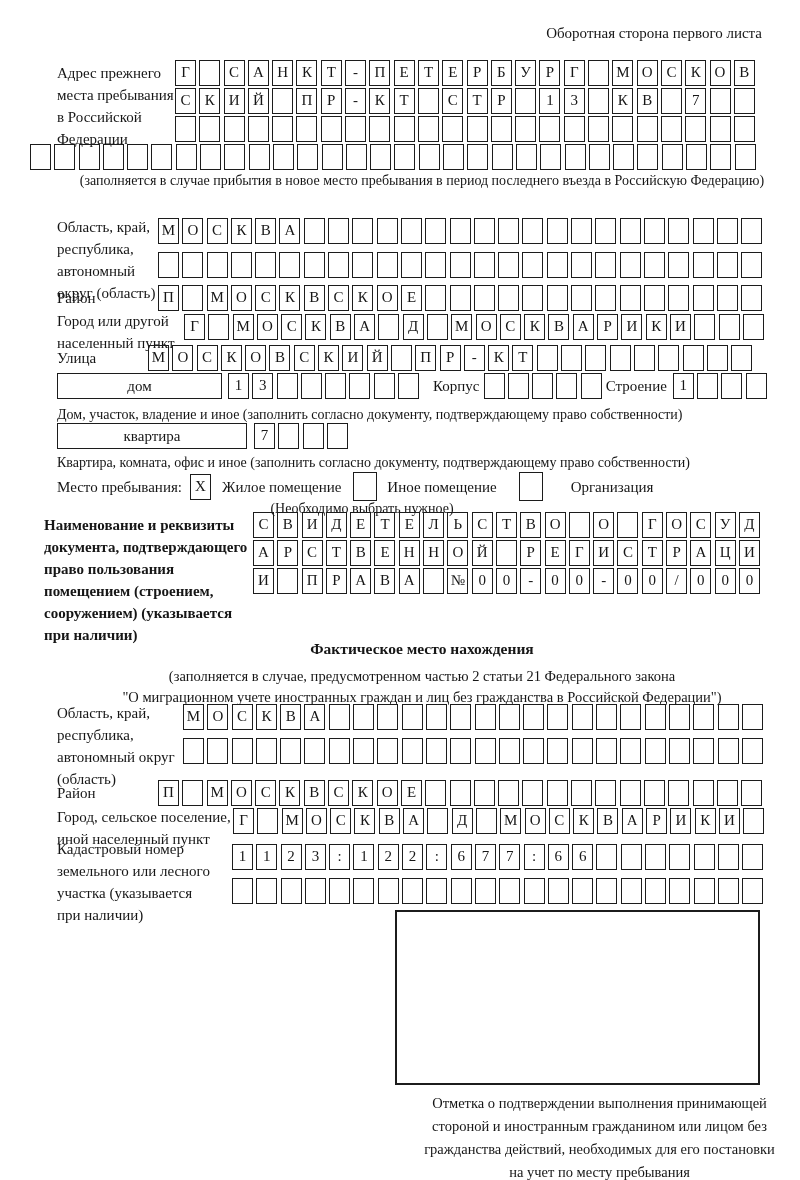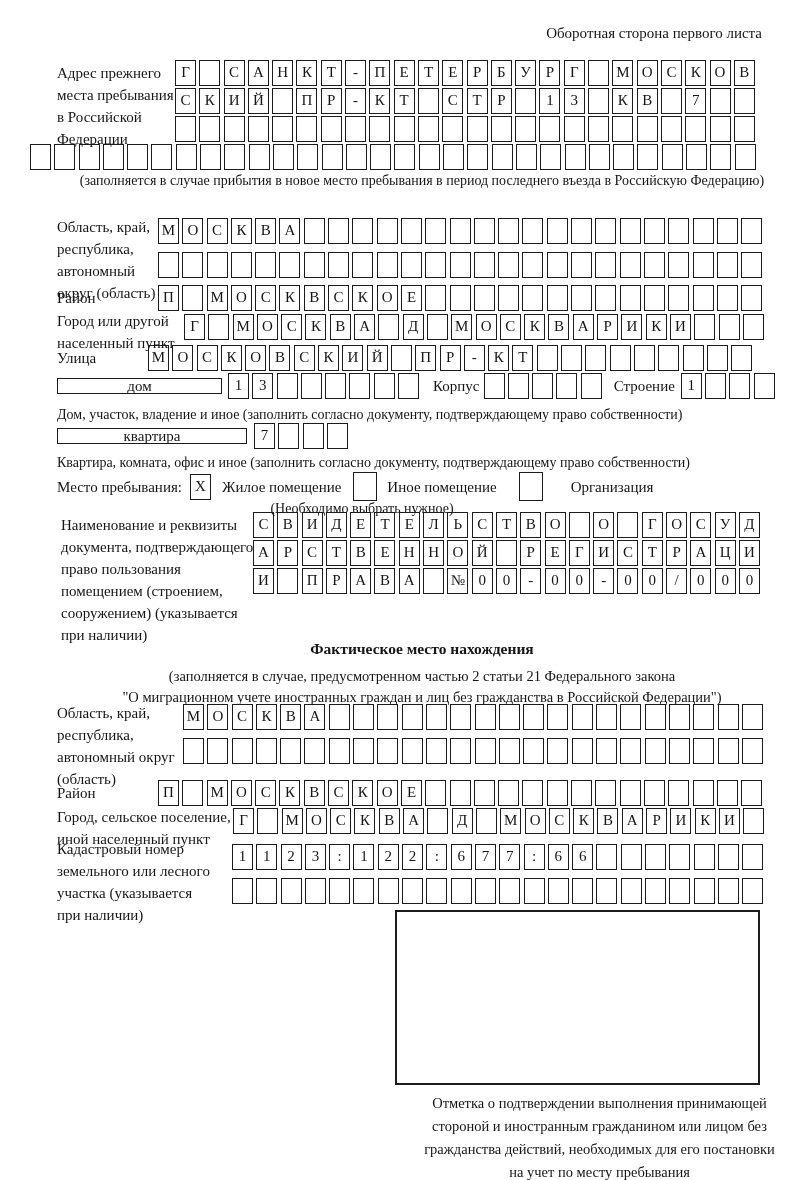--- a/index.html
+++ b/index.html
@@ -16,21 +16,21 @@
     font-size:15px; line-height:22px; overflow:hidden;
   }
   .inlinerow { display:flex; align-items:center; }
   .inlinerow .cell { position:relative; }
   .label { font-size:15px; line-height:22px; }
   .label .line { white-space:nowrap; }
   .caption { font-size:14px; line-height:18px; }
   .center { left:0; width:800px; text-align:center; }
   .bold { font-weight:bold; }
   .widebox {
-    box-sizing:border-box; border:1.8px solid #1c1c1c; height:16px;
+    box-sizing:border-box; border:1.8px solid #1c1c1c; height:26px;
     display:flex; align-items:center; justify-content:center; font-size:15px;
   }
   .stampbox { box-sizing:border-box; border:2px solid #1c1c1c; background:#fff; }
   .notelines .line { text-align:center; }
 </style>
 </head>
 <body>
 
 <div id="page">
 
@@ -318,21 +318,21 @@
         <span class="cell"></span>
       </div>
     <div class="label" style="margin-left:14px;">Корпус</div>
     <div class="inlinerow" style="margin-left:4px; gap:3.3px;">
         <span class="cell"></span>
         <span class="cell"></span>
         <span class="cell"></span>
         <span class="cell"></span>
         <span class="cell"></span>
       </div>
-    <div class="label" style="margin-left:12px;">Строение</div>
+    <div class="label" style="margin-left:4px;">Строение</div>
     <div class="inlinerow" style="margin-left:6px; gap:3.3px;">
         <span class="cell">1</span>
         <span class="cell"></span>
         <span class="cell"></span>
         <span class="cell"></span>
       </div>
   </div>
   <div class="abs caption" style="top:406px; left:35px;text-align:right;">Дом, участок, владение и иное (заполнить согласно документу, подтверждающему право собственности)</div>
 
   <div class="abs inlinerow" style="top:423px; left:35px;">
@@ -350,21 +350,21 @@
     <div class="label">Место пребывания:</div>
     <div class="cell" style="margin-left:8px;">X</div>
     <div class="label" style="margin-left:11px;">Жилое помещение</div>
     <div class="cell" style="margin-left:12px; height:29px; flex-basis:24px; width:24px;"></div>
     <div class="label" style="margin-left:10px;">Иное помещение</div>
     <div class="cell" style="margin-left:22px; height:29px; flex-basis:24px; width:24px;"></div>
     <div class="label" style="margin-left:28px;">Организация</div>
   </div>
   <div class="abs caption" style="top:500px; left:0; width:680px; text-align:center;">(Необходимо выбрать нужное)</div>
 
-  <div class="abs label" style="top:514px; left:39px;">
+  <div class="abs label" style="top:514px; left:22px;font-weight:bold;">
       <div class="line">Наименование и реквизиты</div>
       <div class="line">документа, подтверждающего</div>
       <div class="line">право пользования</div>
       <div class="line">помещением (строением,</div>
       <div class="line">сооружением) (указывается</div>
       <div class="line">при наличии)</div>
     </div>
   <div class="cellrow" style="top:512px; left:253px;">
       <span class="cell">С</span>
       <span class="cell">В</span>

